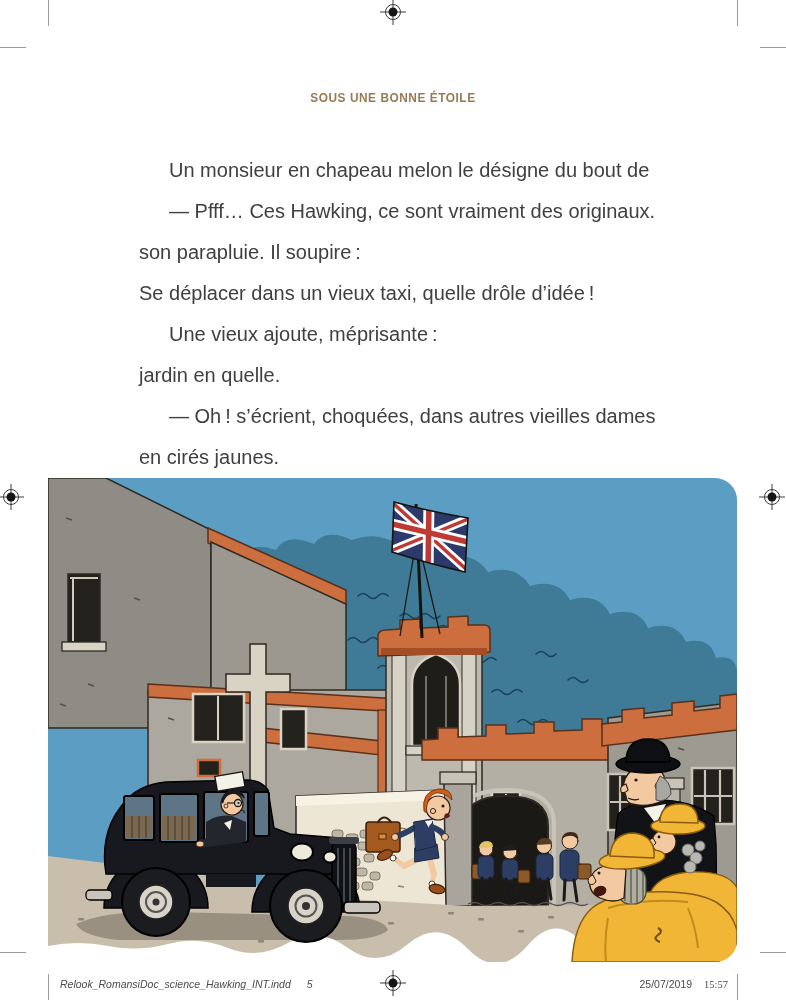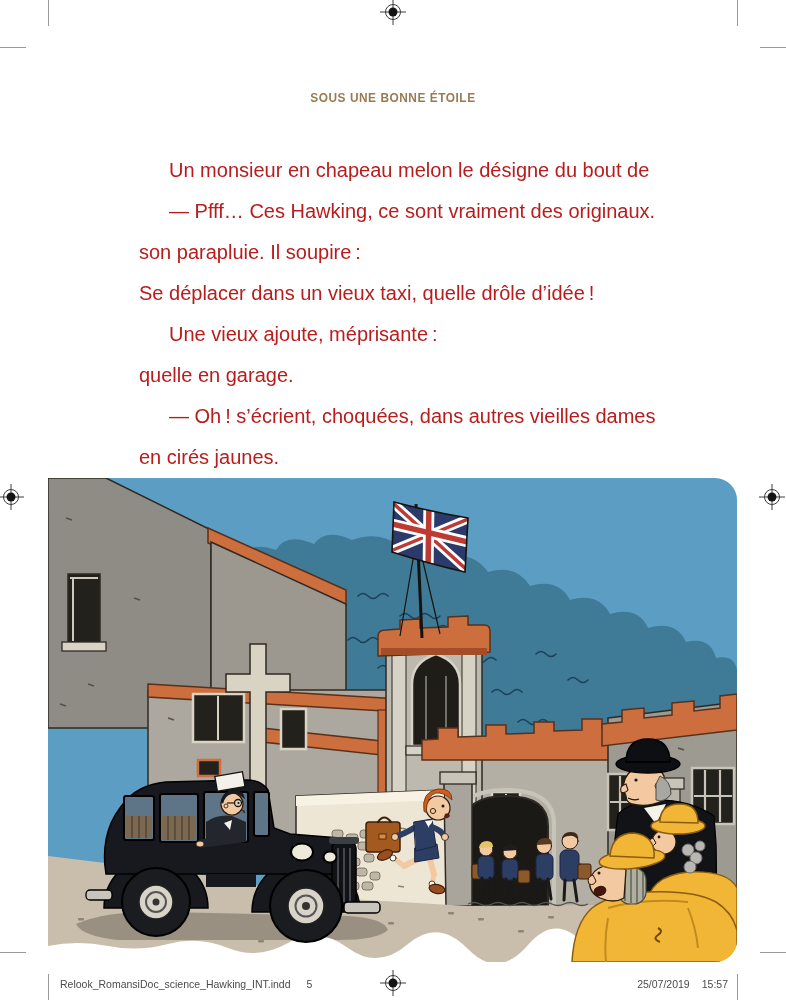--- a/index.html
+++ b/index.html
@@ -8,33 +8,33 @@
   
   .crop-v{position:absolute;width:1px;background:#9a9a9a;}
   .crop-h{position:absolute;height:1px;background:#9a9a9a;}
   .regmark{position:absolute;width:26px;height:26px;}
   
   #running-header{position:absolute;top:88px;left:0;width:786px;text-align:center;}
   #running-header span{display:inline-block;transform:scaleX(.88);
       font-weight:bold;font-size:13.5px;letter-spacing:.6px;}
   
   #body-text{position:absolute;top:150px;left:139px;width:540px;
-      font-size:20px;color:#b91c1c;letter-spacing:0;}
+      font-size:20px;color:#404040;letter-spacing:0;}
   #body-text .line{height:41px;line-height:41px;white-space:nowrap;}
   #body-text .ind{padding-left:30px;}
   
   #illus{position:absolute;left:48px;top:478px;width:689px;height:484px;
       border-radius:0 22px 22px 0;overflow:hidden;}
   
   #footer{position:absolute;top:978px;left:60px;right:58px;height:16px;
       font-size:10.5px;color:#4b4b4b;}
-  #footer .left{position:absolute;left:0;top:0;}
+  #footer .left{position:absolute;left:0;top:0;font-style:italic;}
   #footer .right{position:absolute;right:0;top:0;}
   #footer .pgnum{margin-left:16px;}
-  #footer .time{margin-left:12px;}
+  #footer .time{margin-left:12px;font-family:Liberation Serif, serif;}
 </style>
 </head>
 <body>
 
 <div id="page">
 
   <div class="crop-v" style="left:48px;top:0;height:26px"></div>
   <div class="crop-v" style="left:737px;top:0;height:26px"></div>
   <div class="crop-v" style="left:48px;top:974px;height:26px"></div>
   <div class="crop-v" style="left:737px;top:974px;height:26px"></div>
@@ -79,21 +79,21 @@
   <div id="running-header">
     <span style="color:#9A7A52">SOUS UNE BONNE ÉTOILE</span>
   </div>
 
   <div id="body-text">
     <div class="line ind">Un monsieur en chapeau melon le désigne du bout de</div>
     <div class="line ind">— Pfff… Ces Hawking, ce sont vraiment des originaux.</div>
     <div class="line">son parapluie. Il soupire :</div>
     <div class="line">Se déplacer dans un vieux taxi, quelle drôle d’idée !</div>
     <div class="line ind">Une vieux ajoute, méprisante :</div>
-    <div class="line">quelle en garage.</div>
+    <div class="line">jardin en quelle.</div>
     <div class="line ind">— Oh ! s’écrient, choquées, dans autres vieilles dames</div>
     <div class="line">en cirés jaunes.</div>
   </div>
 
   <div id="illus">
   <svg width="689" height="484" viewBox="0 0 689 484">
 
     <rect x="0" y="0" width="689" height="445" fill="#5C9EC3"></rect>
 
     <path fill="#3F7A96" d="M96,152 Q92,128 112,124 Q110,106 134,108 Q136,88 162,94 Q166,74 194,82 Q200,62 228,72 Q238,54 266,66 Q278,50 304,62 Q330,52 352,68 Q378,60 396,80 Q424,72 440,94 Q468,86 482,108 Q510,100 522,122 Q550,114 562,136 Q590,128 600,150 Q628,142 638,164 Q662,158 668,180 Q686,176 689,192 L689,336 Q676,352 656,344 Q648,362 624,352 Q618,370 592,358 Q586,344 566,338 Q556,322 536,318 Q528,338 506,328 Q498,310 478,306 Q470,288 448,286 Q438,304 416,296 Q408,278 388,274 Q378,258 356,258 Q346,276 326,266 Q318,248 298,246 Q290,228 268,230 Q258,214 238,218 Q228,202 208,208 Q196,192 176,198 Q168,182 148,188 Q138,172 120,178 Q110,162 96,152 Z"></path>

